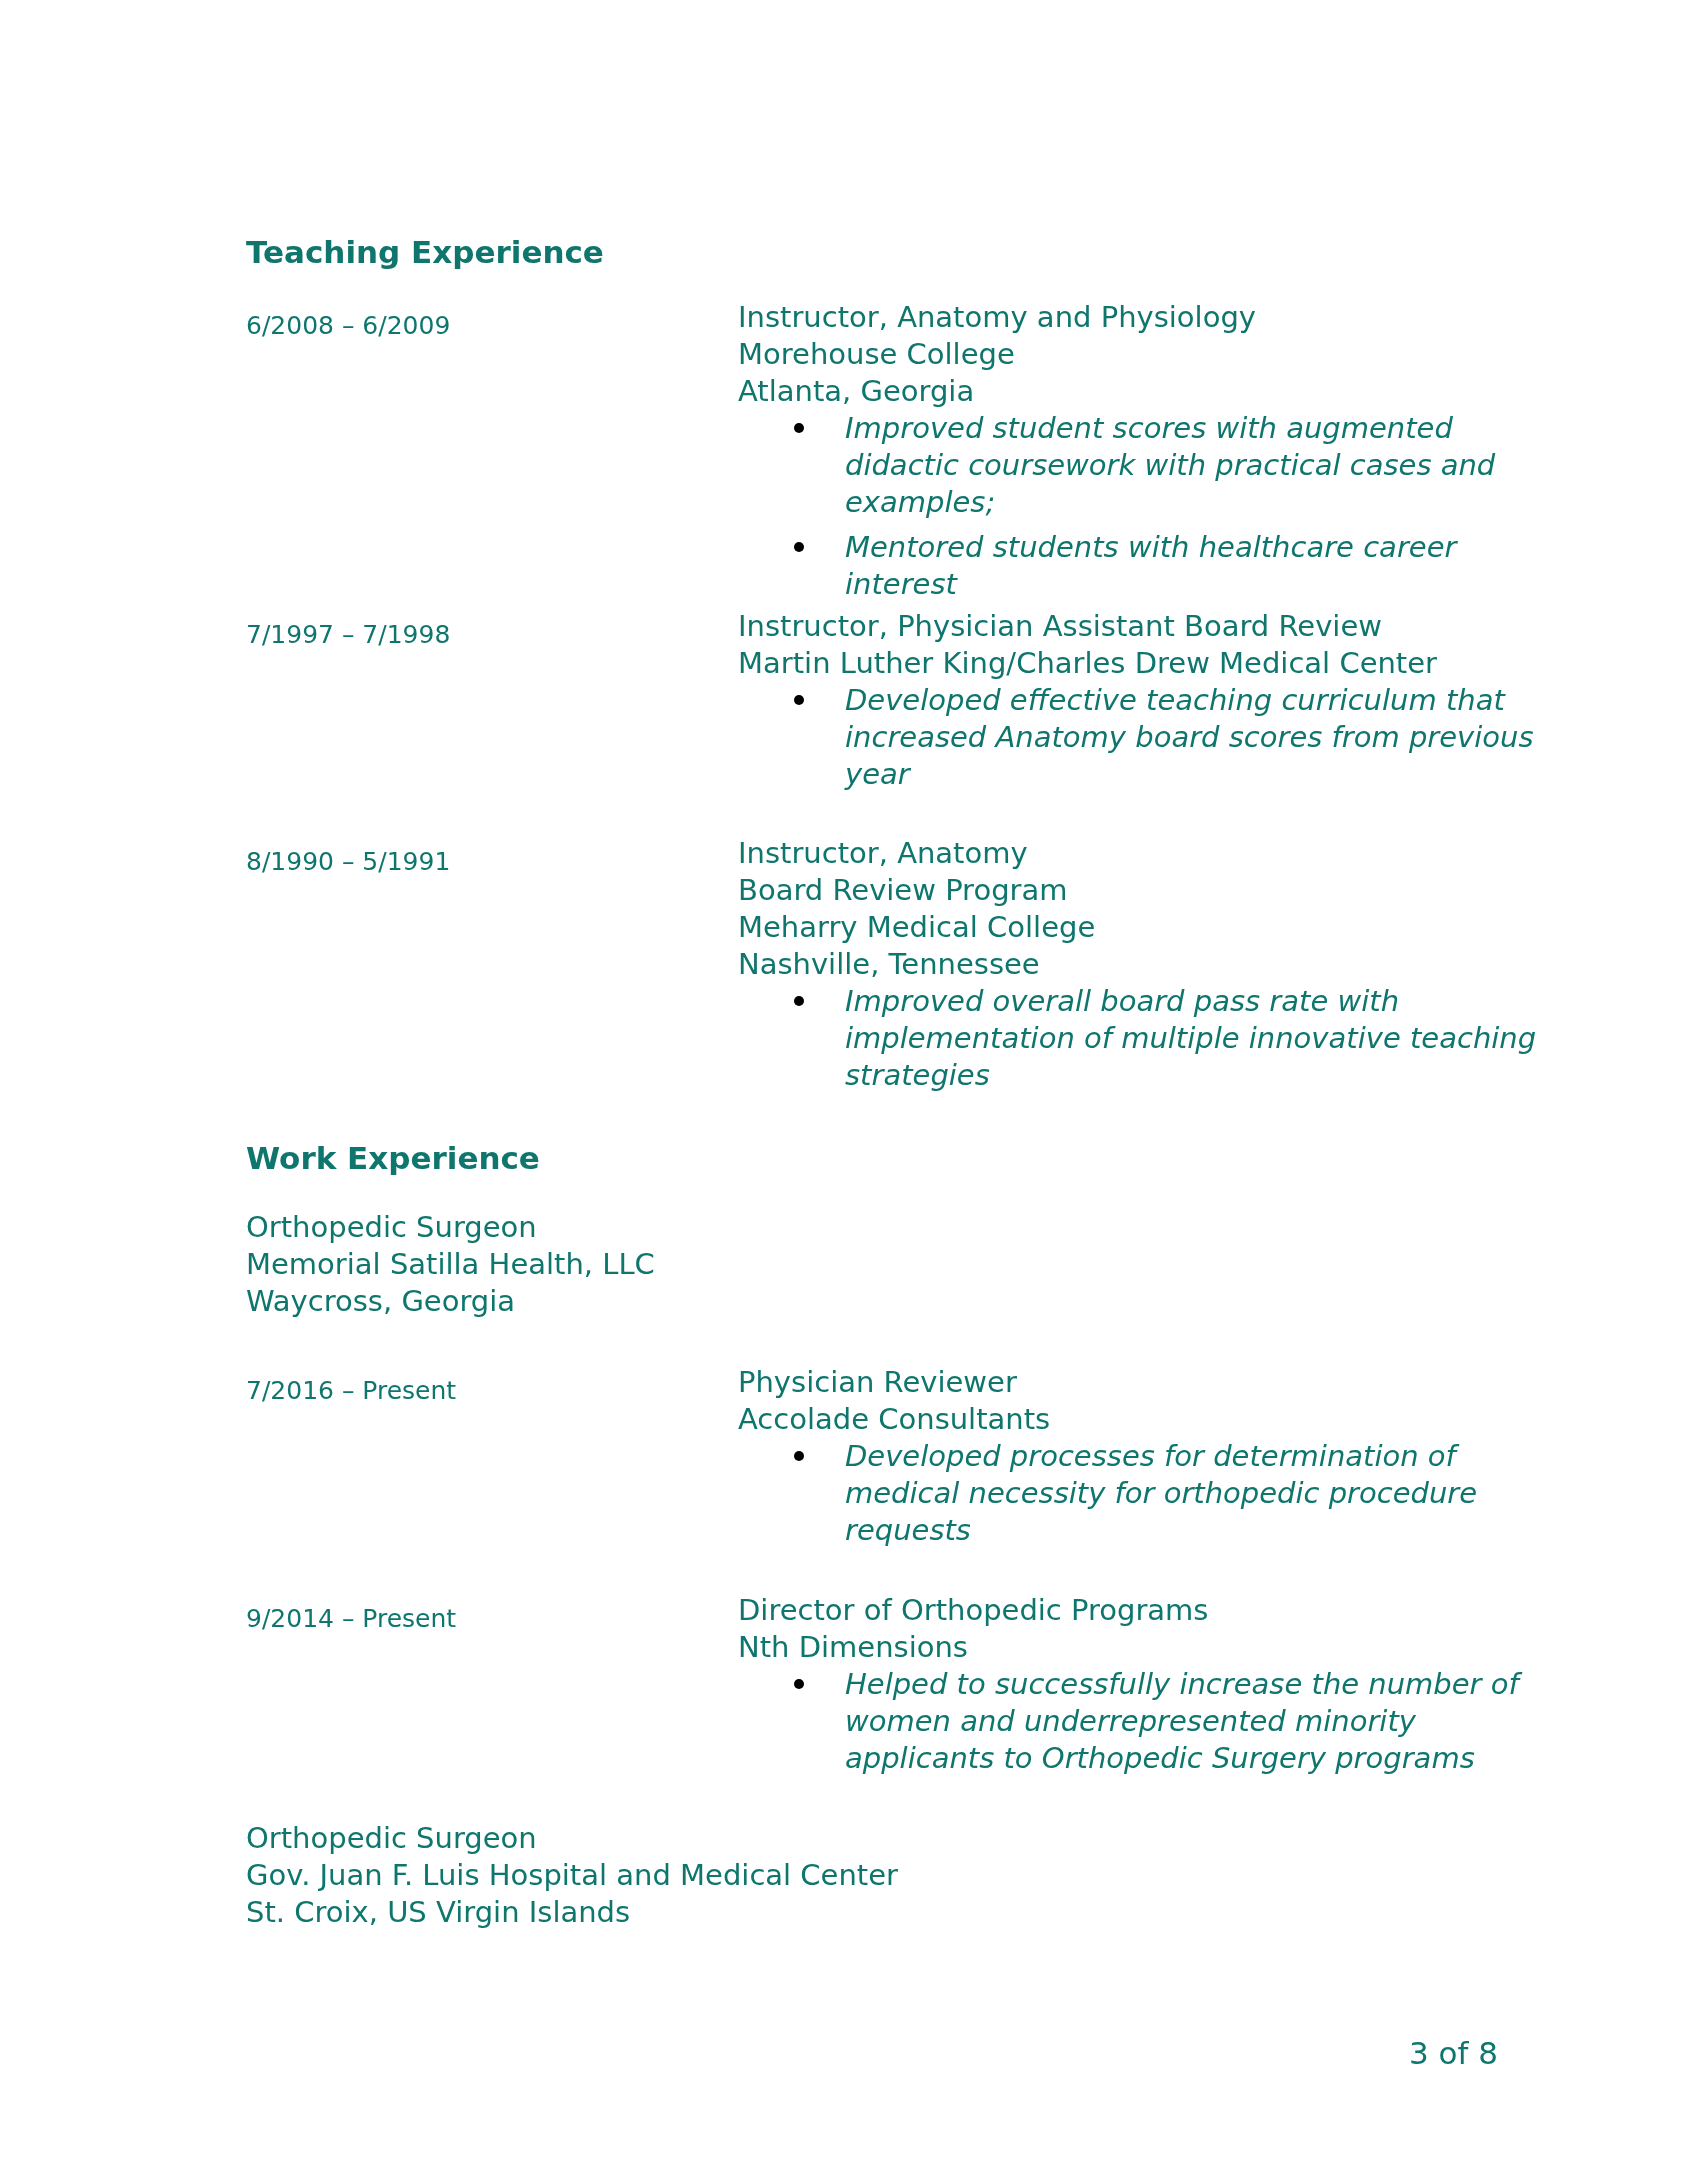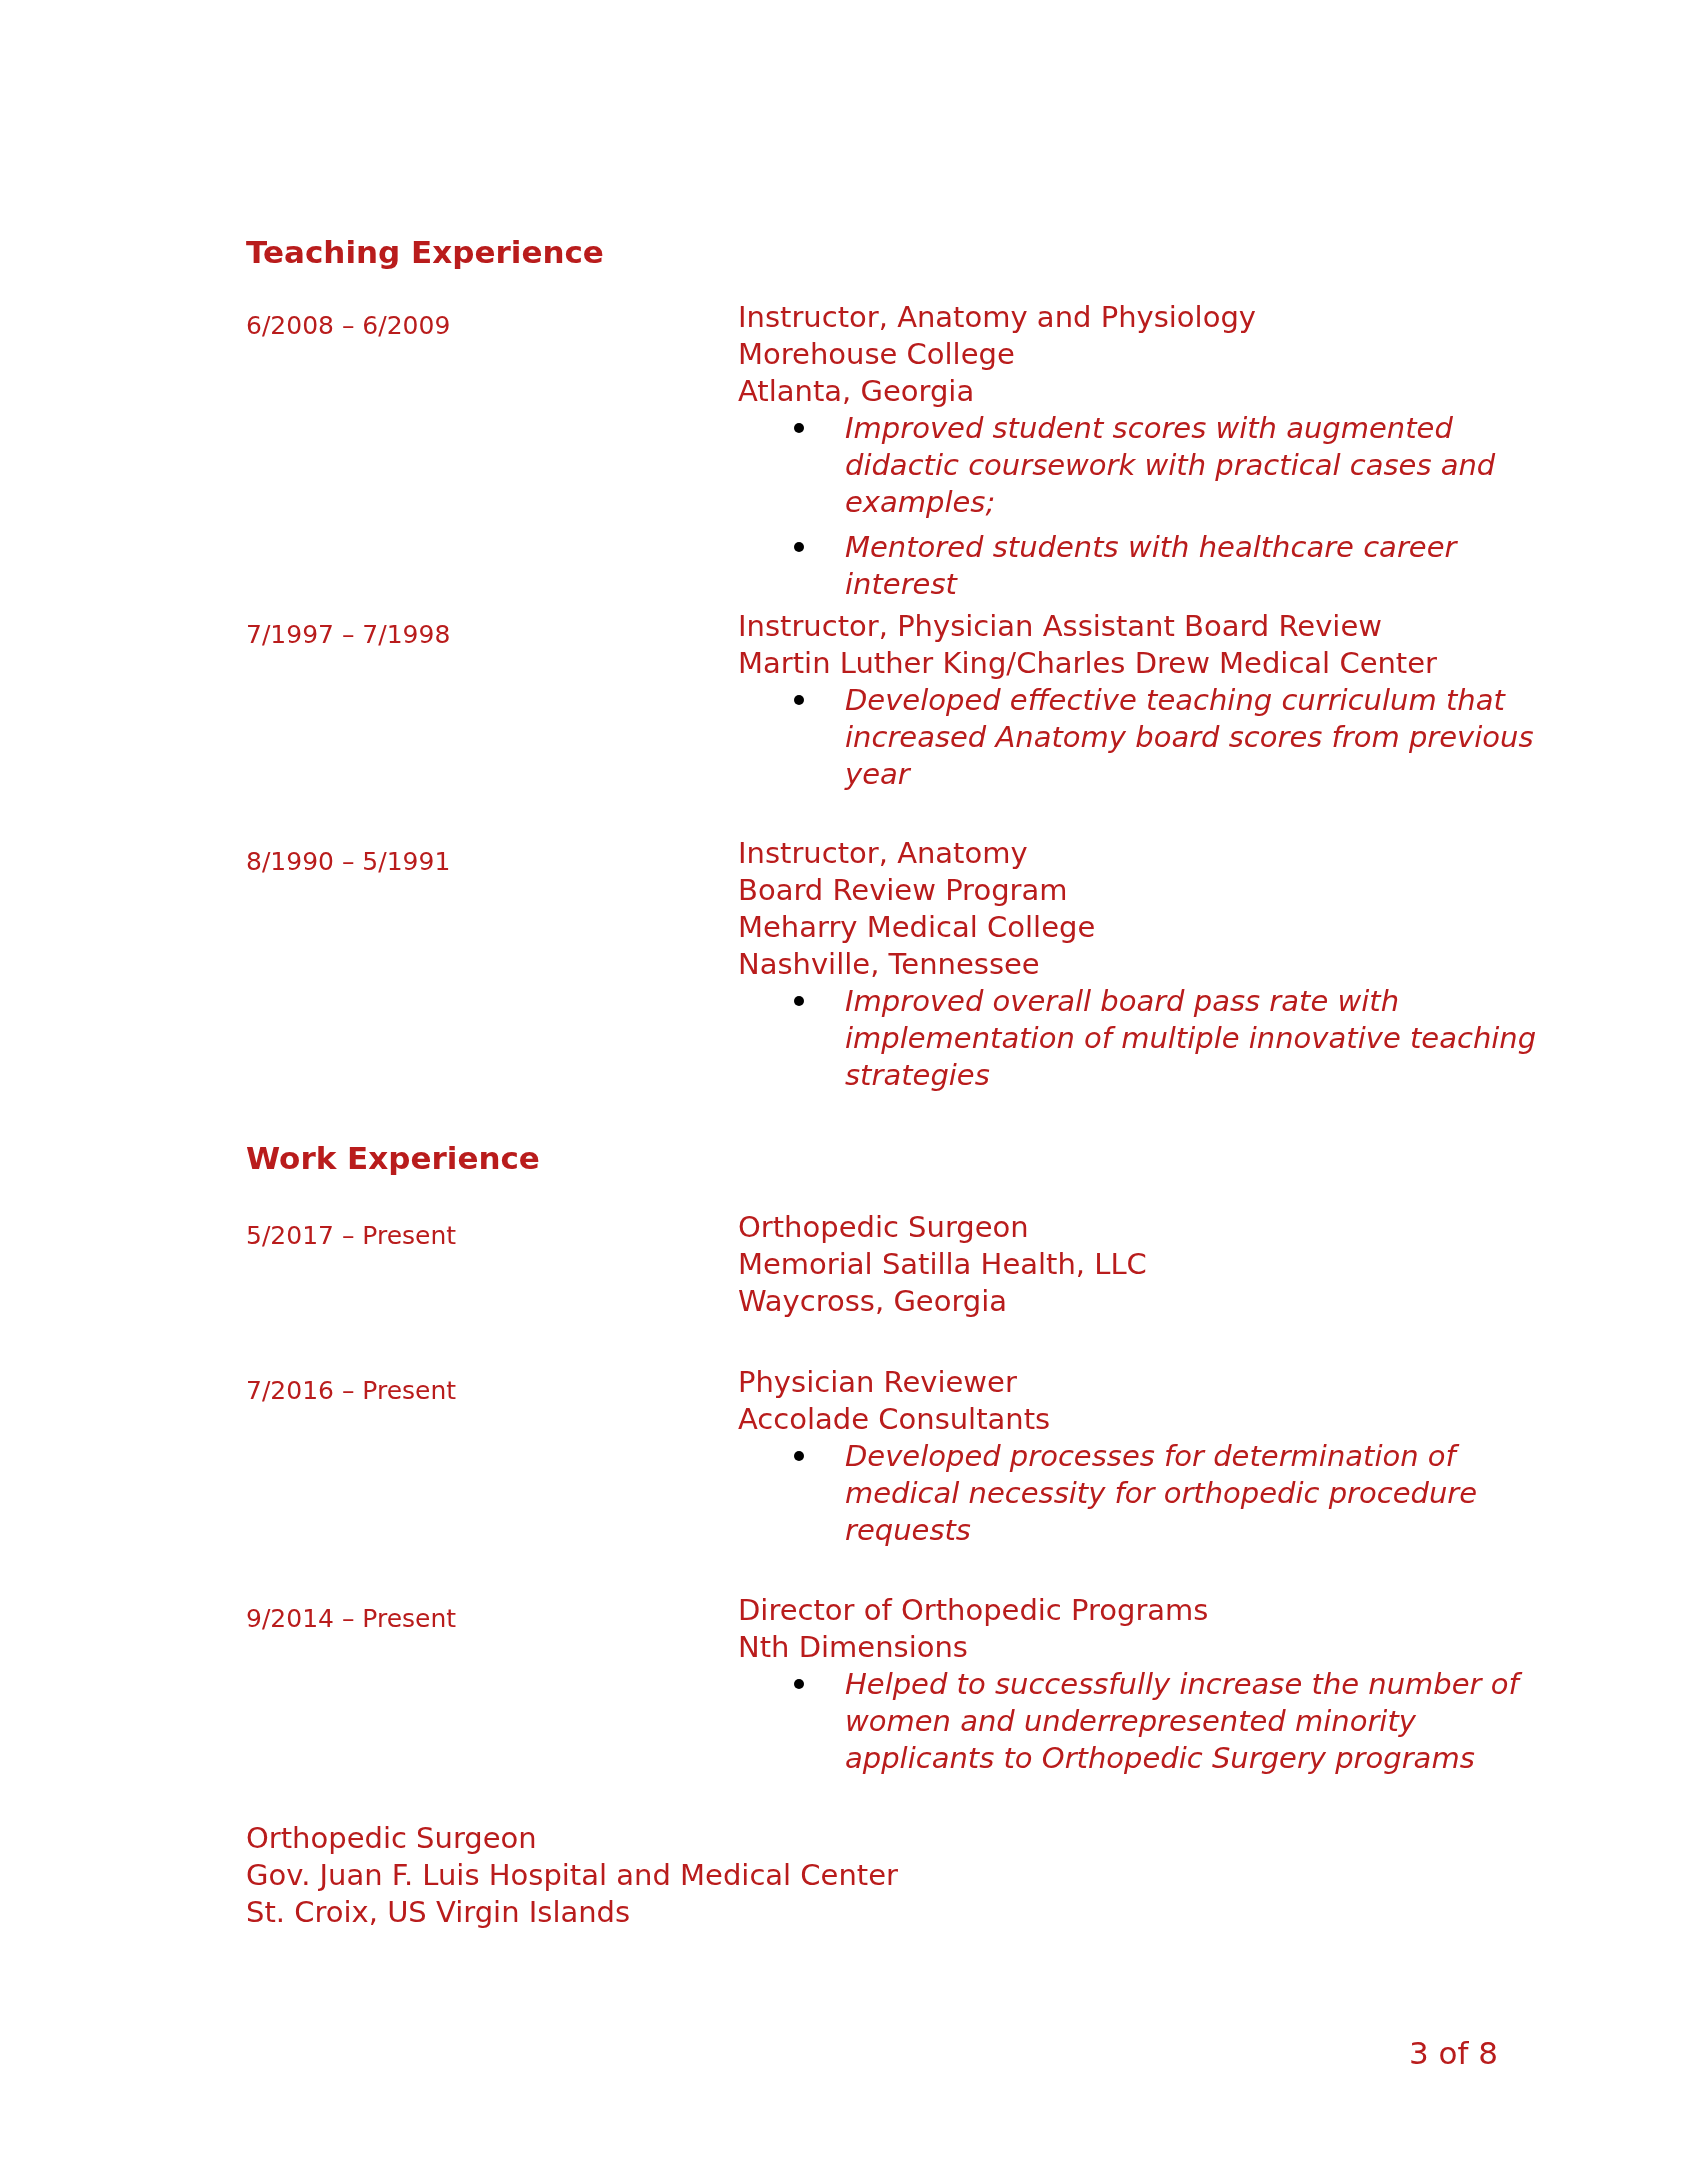--- a/index.html
+++ b/index.html
@@ -1,21 +1,21 @@
 <!DOCTYPE html>
 <html><head>
 <meta charset="utf-8">
 <style>
   html, body { margin: 0; padding: 0; background: #ffffff; }
   .page {
     position: relative;
     width: 1683px;
     height: 2178px;
     background: #ffffff;
-    color: #b91c1c;
+    color: #0f766e;
     font-family: "DejaVu Sans", sans-serif;
     overflow: hidden;
   }
   .section-title {
     position: absolute;
     left: 246px;
     font-size: 31px;
     font-weight: bold;
     line-height: 44px;
     white-space: nowrap;
@@ -101,21 +101,20 @@
           <div class="entry-line">Board Review Program</div>
           <div class="entry-line">Meharry Medical College</div>
           <div class="entry-line">Nashville, Tennessee</div>
           <div class="bullet-item"><span class="bullet-dot"></span><span class="bullet-text">Improved overall board pass rate with
 implementation of multiple innovative teaching
 strategies</span></div>
         </div>
       </div>
       <div class="section-title" style="top: 1136px;">Work Experience</div>
       <div class="entry" style="top: 1209px;">
-        <div class="entry-dates">5/2017 – Present</div>
         <div class="entry-content">
           <div class="entry-line">Orthopedic Surgeon</div>
           <div class="entry-line">Memorial Satilla Health, LLC</div>
           <div class="entry-line">Waycross, Georgia</div>
         </div>
       </div>
       <div class="entry" style="top: 1364px;">
         <div class="entry-dates">7/2016 – Present</div>
         <div class="entry-content">
           <div class="entry-line">Physician Reviewer</div>

